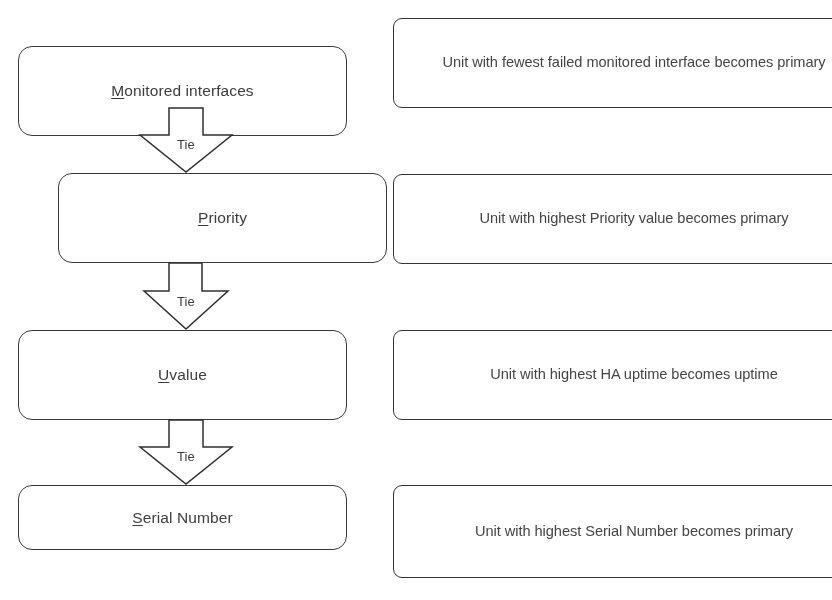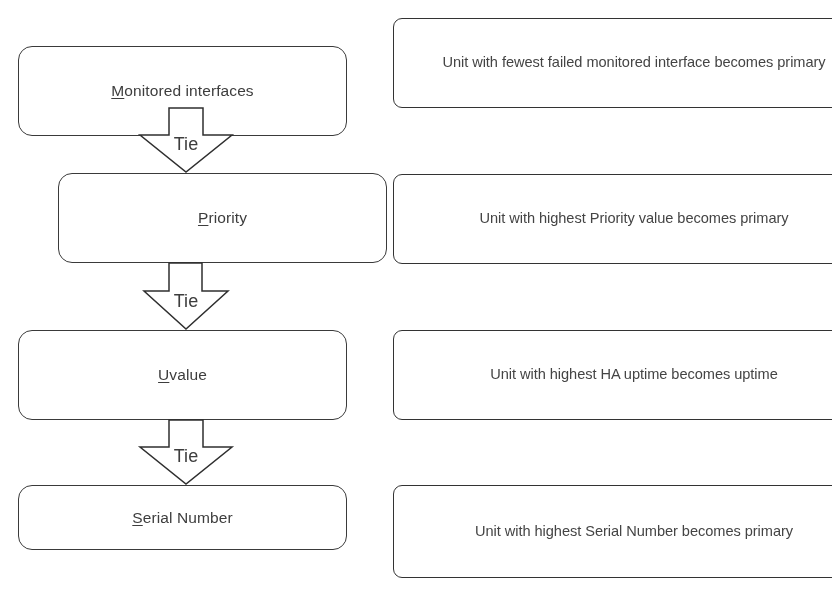--- a/index.html
+++ b/index.html
@@ -72,21 +72,21 @@
   .tie-arrow {
     position: absolute;
     pointer-events: none;
   }
   .tie-arrow svg {
     display: block;
     overflow: visible;
   }
   .tie-arrow-label {
     position: absolute;
-    font-size: 18px;
+    font-size: 13px;
     color: #3d3d3d;
     white-space: nowrap;
     transform: translate(-50%, -50%);
     letter-spacing: 0.1px;
   }
 </style>
 </head>
 <body>
 
 <div id="diagram">

